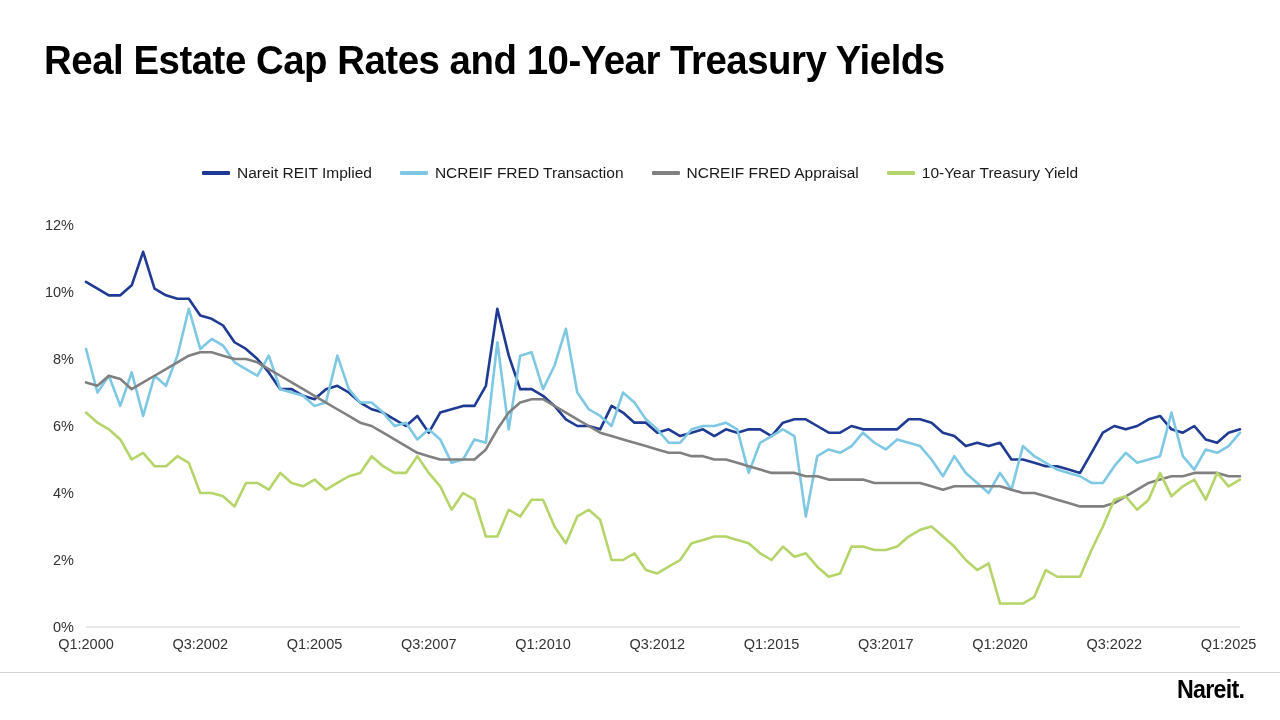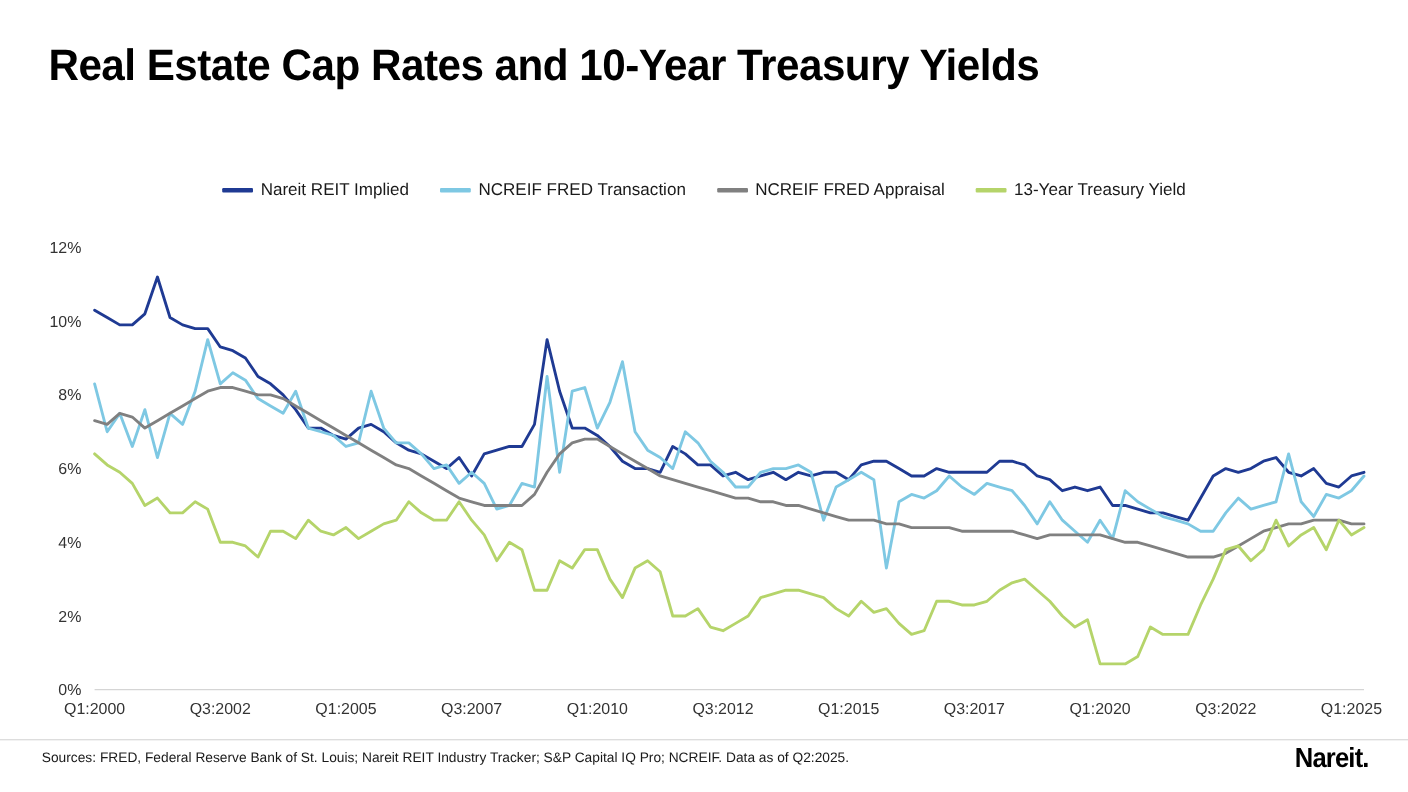--- a/index.html
+++ b/index.html
@@ -143,21 +143,21 @@
       <div class="legend-item">
         <span class="legend-swatch" style="background: rgb(126, 200, 227);"></span>
         <span class="legend-label">NCREIF FRED Transaction</span>
       </div>
       <div class="legend-item">
         <span class="legend-swatch" style="background: rgb(128, 128, 128);"></span>
         <span class="legend-label">NCREIF FRED Appraisal</span>
       </div>
       <div class="legend-item">
         <span class="legend-swatch" style="background: rgb(181, 212, 106);"></span>
-        <span class="legend-label">13-Year Treasury Yield</span>
+        <span class="legend-label">10-Year Treasury Yield</span>
       </div>
     </div>
 
   <div id="plot-wrap">
     <svg id="plot-svg" width="1280" height="720">
       <g id="axis-layer">
           <line x1="86" x2="1240" y1="627" y2="627" stroke="#d5d5d5" stroke-width="1.2"></line>
         </g>
       <g id="series-layer">
           <polyline class="series-path" points="86.00,281.95 97.43,288.65 108.85,295.35 120.28,295.35 131.70,285.30 143.13,251.80 154.55,288.65 165.98,295.35 177.41,298.70 188.83,298.70 200.26,315.45 211.68,318.80 223.11,325.50 234.53,342.25 245.96,348.95 257.39,359.00 268.81,372.40 280.24,389.15 291.66,389.15 303.09,395.85 314.51,399.20 325.94,389.15 337.37,385.80 348.79,392.50 360.22,402.55 371.64,409.25 383.07,412.60 394.50,419.30 405.92,426.00 417.35,415.95 428.77,432.70 440.20,412.60 451.62,409.25 463.05,405.90 474.48,405.90 485.90,385.80 497.33,308.75 508.75,355.65 520.18,389.15 531.60,389.15 543.03,395.85 554.46,405.90 565.88,419.30 577.31,426.00 588.73,426.00 600.16,429.35 611.58,405.90 623.01,412.60 634.44,422.65 645.86,422.65 657.29,432.70 668.71,429.35 680.14,436.05 691.56,432.70 702.99,429.35 714.42,436.05 725.84,429.35 737.27,432.70 748.69,429.35 760.12,429.35 771.54,436.05 782.97,422.65 794.40,419.30 805.82,419.30 817.25,426.00 828.67,432.70 840.10,432.70 851.52,426.00 862.95,429.35 874.38,429.35 885.80,429.35 897.23,429.35 908.65,419.30 920.08,419.30 931.50,422.65 942.93,432.70 954.36,436.05 965.78,446.10 977.21,442.75 988.63,446.10 1000.06,442.75 1011.49,459.50 1022.91,459.50 1034.34,462.85 1045.76,466.20 1057.19,466.20 1068.61,469.55 1080.04,472.90 1091.47,452.80 1102.89,432.70 1114.32,426.00 1125.74,429.35 1137.17,426.00 1148.59,419.30 1160.02,415.95 1171.45,429.35 1182.87,432.70 1194.30,426.00 1205.72,439.40 1217.15,442.75 1228.57,432.70 1240.00,429.35" stroke="#1f3a93"></polyline>
@@ -185,17 +185,16 @@
           <text class="xtick-label" x="885.8019801980197" y="649">Q3:2017</text>
           <text class="xtick-label" x="1000.059405940594" y="649">Q1:2020</text>
           <text class="xtick-label" x="1114.3168316831684" y="649">Q3:2022</text>
           <text class="xtick-label" x="1228.5742574257426" y="649">Q1:2025</text>
         </g>
     </svg>
   </div>
 
   <div id="footer-rule"></div>
 
-  <div id="source-note">Sources: FRED, Federal Reserve Bank of St. Louis; Nareit REIT Industry Tracker; S&amp;P Capital IQ Pro; NCREIF. Data as of Q2:2025.</div>
 
   <div id="brand-logo">Nareit.</div>
 
 </div>
 
 </body></html>

